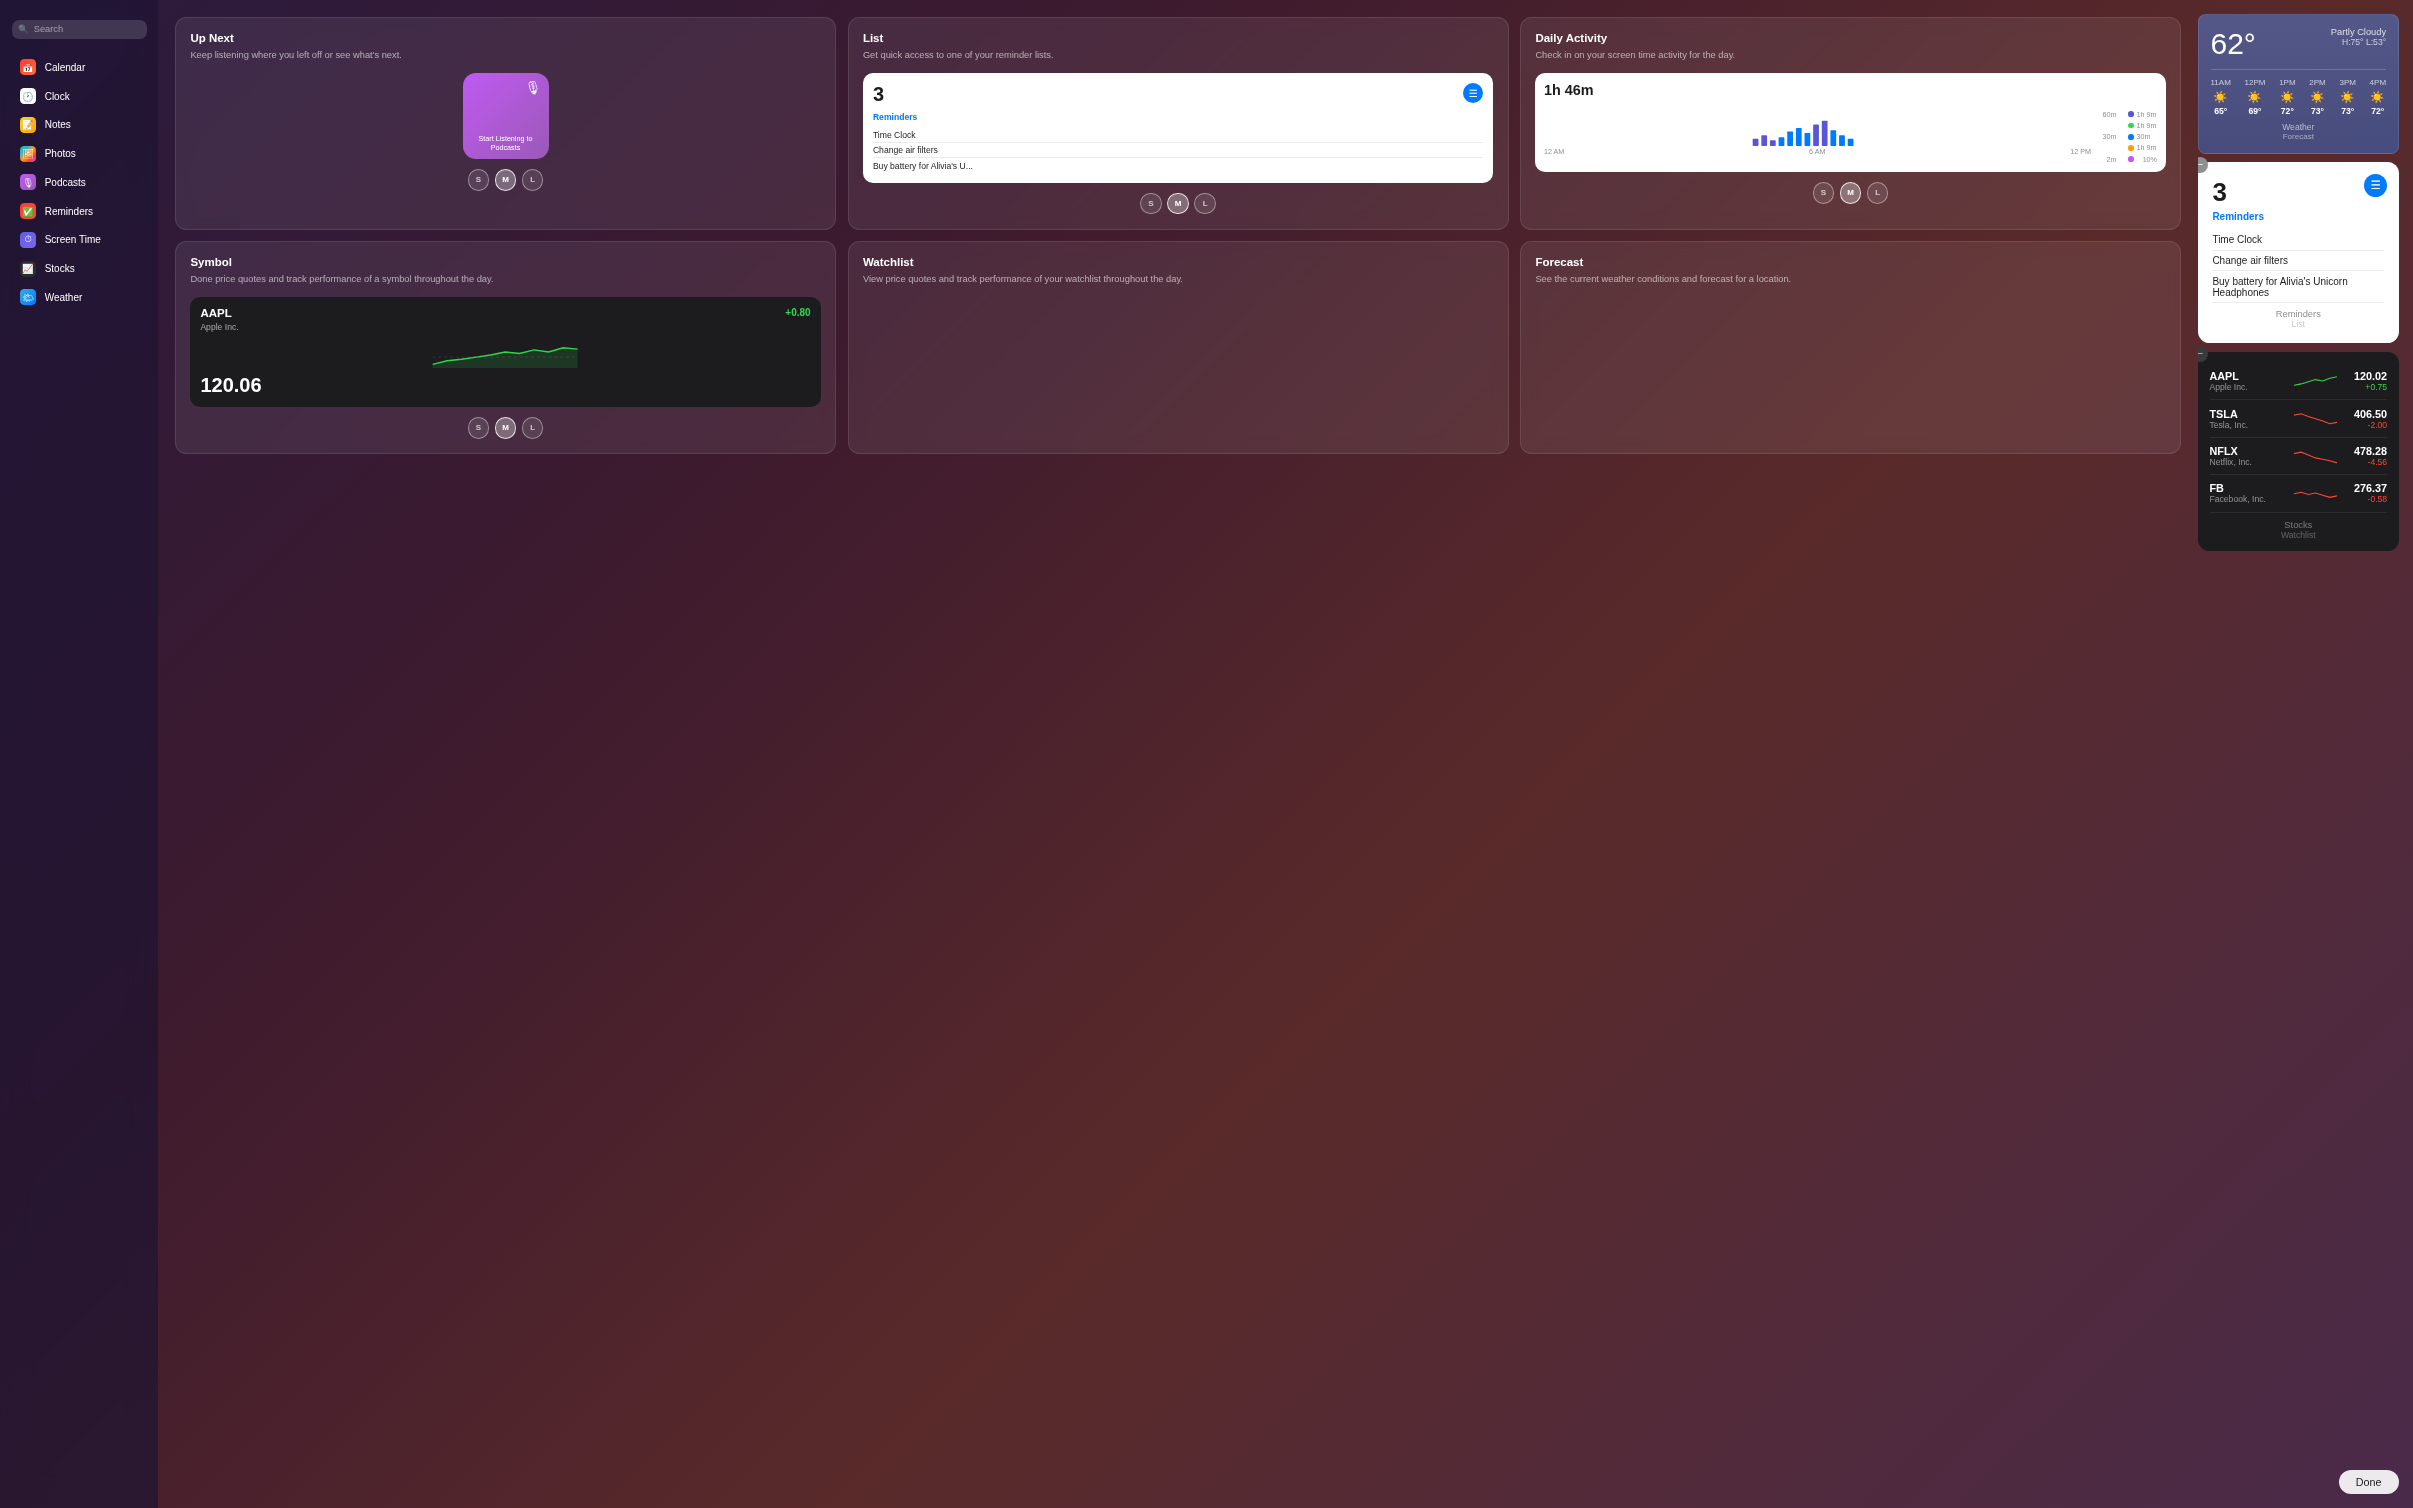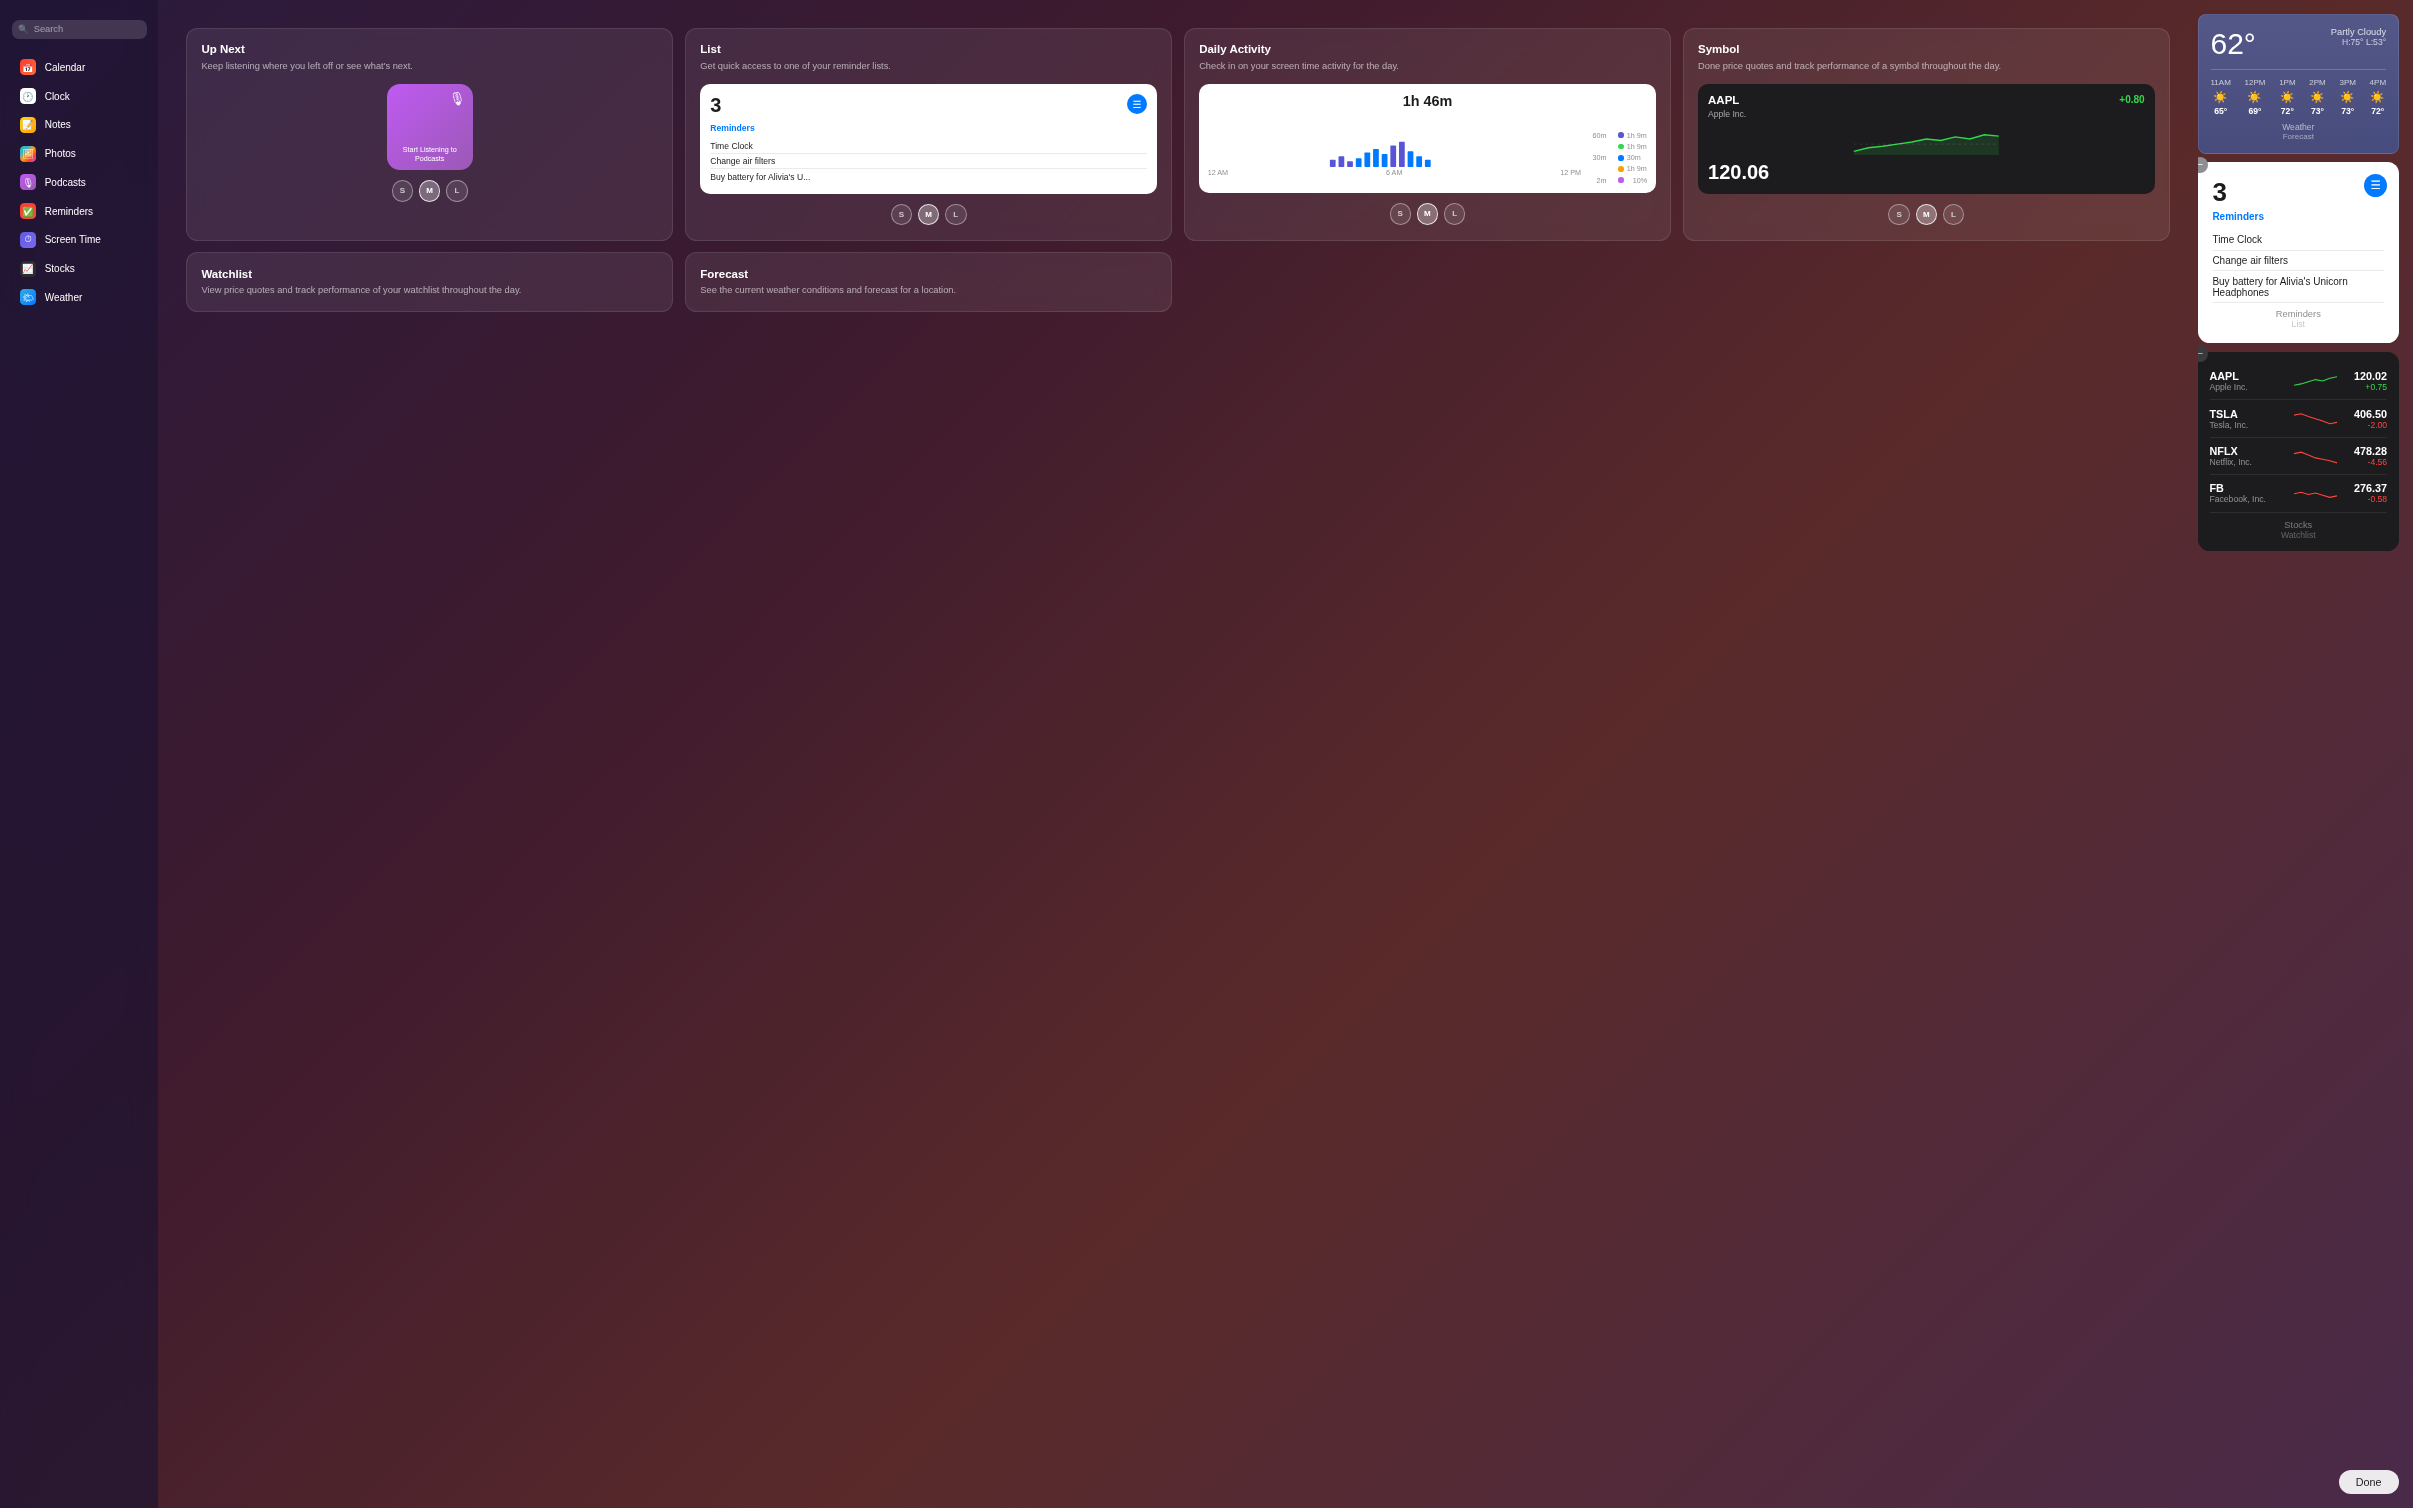--- a/index.html
+++ b/index.html
@@ -69,24 +69,24 @@
     .icon-notes { background: linear-gradient(135deg, #FFD60A, #FF9F0A); }
     .icon-podcasts { background: linear-gradient(135deg, #BF5AF2, #9B59B6); }
     .icon-reminders { background: linear-gradient(135deg, #FF3B30, #FF453A); }
     .icon-screentime { background: linear-gradient(135deg, #5E5CE6, #7B68EE); }
     .icon-stocks { background: linear-gradient(135deg, #1C1C1E, #2C2C2E); }
     .icon-weather { background: linear-gradient(135deg, #32ADE6, #007AFF); }
 
     
     .main-content {
       flex: 1;
-      padding: 28px;
+      padding: 17px;
       overflow-y: auto;
       display: grid;
-      grid-template-columns: 1fr 1fr 1fr 1fr;
+      grid-template-columns: 1fr 1fr 1fr;
       grid-auto-rows: auto;
       gap: 11.5px;
       align-content: start;
     }
 
     
     .widget-card {
       background: rgba(255,255,255,0.08);
       border-radius: 11.5px;
       padding: 14.4px;
@@ -204,21 +204,21 @@
     }
     .reminder-item:last-child { border-bottom: none; }
 
     
     .activity-chart {
       background: white;
       border-radius: 10px;
       padding: 8.6px;
       font-size: 8px;
     }
-    .activity-time { font-size: 14.4px; font-weight: 700; color: #1C1C1E; margin-bottom: 22px; text-align: center; }
+    .activity-time { font-size: 14.4px; font-weight: 700; color: #1C1C1E; margin-bottom: 12px; }
 
     
     .symbol-widget-inner {
       background: #1C1C1E;
       border-radius: 10px;
       padding: 10px;
       color: white;
     }
     .symbol-header {
       display: flex;

